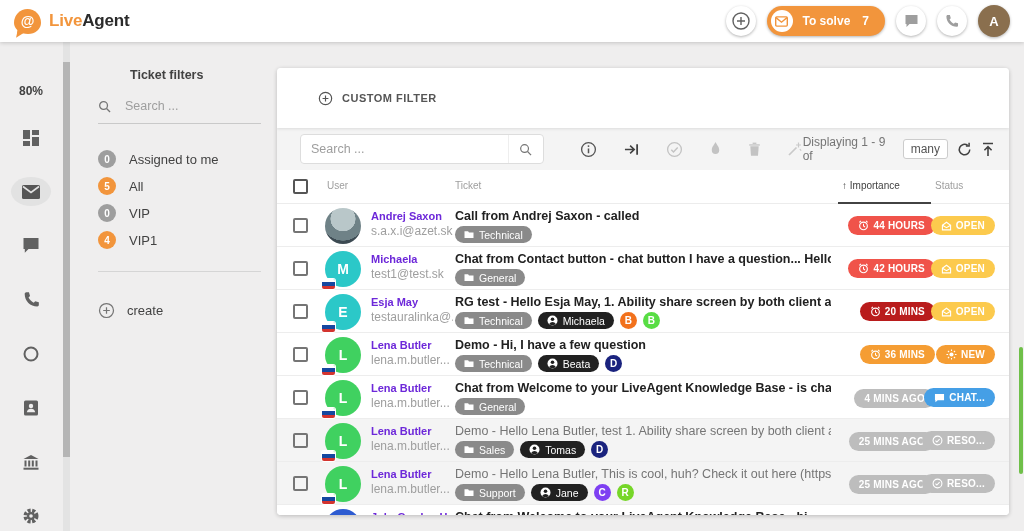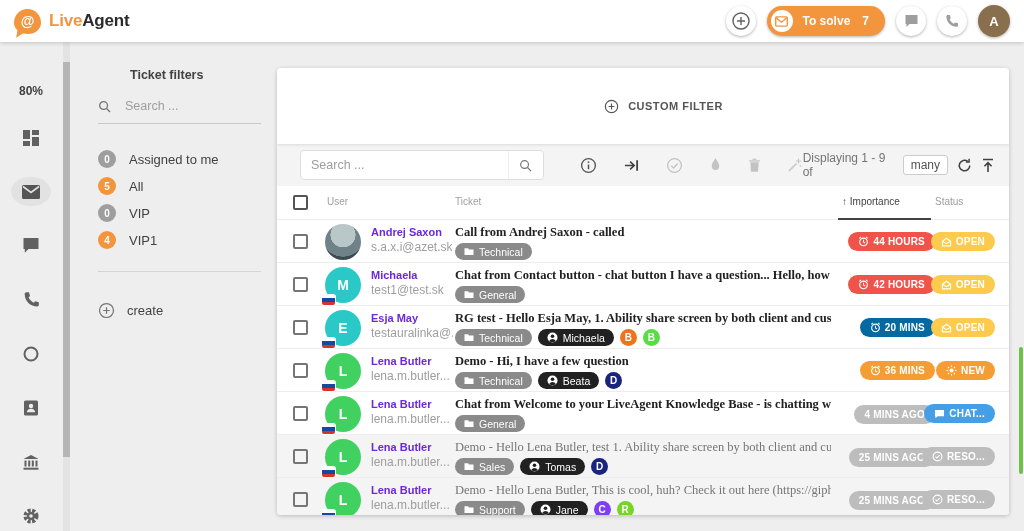--- a/index.html
+++ b/index.html
@@ -44,22 +44,22 @@
   .f-item{display:flex;align-items:center;gap:13px;margin-bottom:9px;cursor:pointer;}
   .f-badge{width:18px;height:18px;border-radius:50%;color:#fff;font-size:10px;font-weight:700;
            display:flex;align-items:center;justify-content:center;flex:0 0 18px;}
   .f-label{font-size:13px;color:#424242;}
   .f-divider{height:1px;background:#d5d5d5;margin-top:22px;}
   .f-create{margin-top:30px;display:flex;gap:12px;align-items:center;color:#424242;font-size:13px;cursor:pointer;}
 
   
   .card{position:absolute;left:277px;top:68px;width:732px;height:447px;background:#fff;border-radius:4px;
         box-shadow:0 1px 4px rgba(0,0,0,.22);overflow:hidden;}
-  .tabrow{height:76px;display:flex;align-items:center;padding-left:41px;background:#fff;position:relative;z-index:2;
-          box-shadow:0 1px 3px rgba(0,0,0,.10);justify-content:center;}
+  .tabrow{height:60px;display:flex;align-items:center;padding-left:41px;background:#fff;position:relative;z-index:2;
+          box-shadow:0 1px 3px rgba(0,0,0,.10);}
   .tab{display:flex;align-items:center;gap:9px;font-size:11px;font-weight:700;color:#555;letter-spacing:.5px;cursor:pointer;}
   .toolbar{height:42px;background:#f4f4f4;display:flex;align-items:center;padding:0 14px 0 23px;}
   .search{width:250px;height:30px;background:#fff;border:1px solid #ddd;border-radius:4px;display:flex;box-sizing:border-box;}
   .search input{flex:1;border:none;outline:none;padding:0 10px;font-size:12.5px;color:#555;background:transparent;font-family:inherit;min-width:0;}
   .search input::placeholder{color:#9e9e9e;}
   .search .sbtn{width:34px;border-left:1px solid #eee;display:flex;align-items:center;justify-content:center;}
   .tool-icons{display:flex;gap:26px;margin-left:36px;align-items:center;}
   .tool-icons>span{display:flex;cursor:pointer;}
   .disp{margin-left:auto;display:flex;align-items:center;gap:9px;font-size:12px;color:#757575;}
   .many{border:1px solid #ccc;border-radius:3px;padding:2px 7px;background:#fff;color:#555;cursor:pointer;}
@@ -78,21 +78,21 @@
   .row .cb{top:14px;}
   .av{position:absolute;left:48px;top:4px;width:36px;height:36px;border-radius:50%;color:#fff;font-weight:700;font-size:14px;
       display:flex;align-items:center;justify-content:center;}
   .av.photo{background:radial-gradient(circle at 50% 30%,#b9c7c9 0 40%,#6f8287 41% 70%,#3c4a52 71%);}
   .flag{position:absolute;left:-3px;bottom:-2px;width:13px;height:10px;border-radius:2px;box-shadow:0 0 0 1px #fff;
         background:linear-gradient(180deg,#fff 0 33%,#1548a0 33% 66%,#d3342f 66% 100%);}
   .uinfo{position:absolute;left:94px;top:6px;width:82px;}
   .uname{font-size:11px;font-weight:700;color:#6d28d9;white-space:nowrap;overflow:hidden;}
   .uemail{font-size:12px;color:#9e9e9e;margin-top:2px;white-space:nowrap;overflow:hidden;}
   .tinfo{position:absolute;left:178px;top:5px;width:376px;}
-  .ttitle{font-size:12.5px;font-weight:700;color:#212121;white-space:nowrap;overflow:hidden;font-family:Liberation Serif, serif;}
+  .ttitle{font-size:12.5px;font-weight:700;color:#212121;white-space:nowrap;overflow:hidden;}
   .row.read .ttitle{font-weight:400;color:#757575;}
   .tags{display:flex;gap:6px;margin-top:3px;align-items:flex-start;}
   .tag{height:17px;border-radius:9px;display:inline-flex;align-items:center;gap:5px;padding:0 9px;color:#fff;font-size:10.5px;white-space:nowrap;}
   .lcirc{width:17px;height:17px;border-radius:50%;color:#fff;font-size:10px;font-weight:700;
          display:inline-flex;align-items:center;justify-content:center;}
   .impwrap{position:absolute;right:74px;top:12px;}
   .statwrap{position:absolute;right:14px;top:12px;}
   .pill{height:19px;border-radius:10px;display:inline-flex;align-items:center;gap:4px;padding:0 10px;
         color:#fff;font-size:10px;font-weight:700;letter-spacing:.2px;white-space:nowrap;}
 
@@ -415,21 +415,21 @@
               </svg>Technical</span>
             <span class="tag" style="background:#212121"><svg width="11" height="11" viewBox="0 0 11 11">
                 <circle cx="5.5" cy="5.5" r="5" fill="#fff"></circle>
                 <circle cx="5.5" cy="4.2" r="1.8" fill="#212121"></circle>
                 <path d="M2.2 8.9a3.9 3.9 0 0 1 6.6 0A5 5 0 0 1 2.2 8.9z" fill="#212121"></path>
               </svg>Michaela</span>
             <span class="lcirc" style="background:#f2711c">B</span>
             <span class="lcirc" style="background:#58dd44">B</span>
           </div>
         </div>
-        <span class="impwrap"><span class="pill" style="background:#0369a1"><svg width="11" height="11" viewBox="0 0 12 12">
+        <span class="impwrap"><span class="pill" style="background:#b91c1c"><svg width="11" height="11" viewBox="0 0 12 12">
               <circle cx="6" cy="6.5" r="4.2" fill="none" stroke="#fff" stroke-width="1.2"></circle>
               <path d="M6 4.2v2.4l1.7 1" fill="none" stroke="#fff" stroke-width="1.1"></path>
               <path d="M1.5 2.6L3.2 1M10.5 2.6L8.8 1" stroke="#fff" stroke-width="1.2"></path>
             </svg>20 MINS</span></span>
         <span class="statwrap"><span class="pill" style="background:#fcca4d"><svg width="11" height="10" viewBox="0 0 12 11">
               <path d="M1.5 4.6L6 1.4l4.5 3.2v5.2h-9z" fill="none" stroke="#fff" stroke-width="1.2"></path>
               <path d="M1.5 4.6L6 7.4l4.5-2.8" fill="none" stroke="#fff" stroke-width="1.2"></path>
             </svg>OPEN</span></span>
       </div>
       <div class="row">

